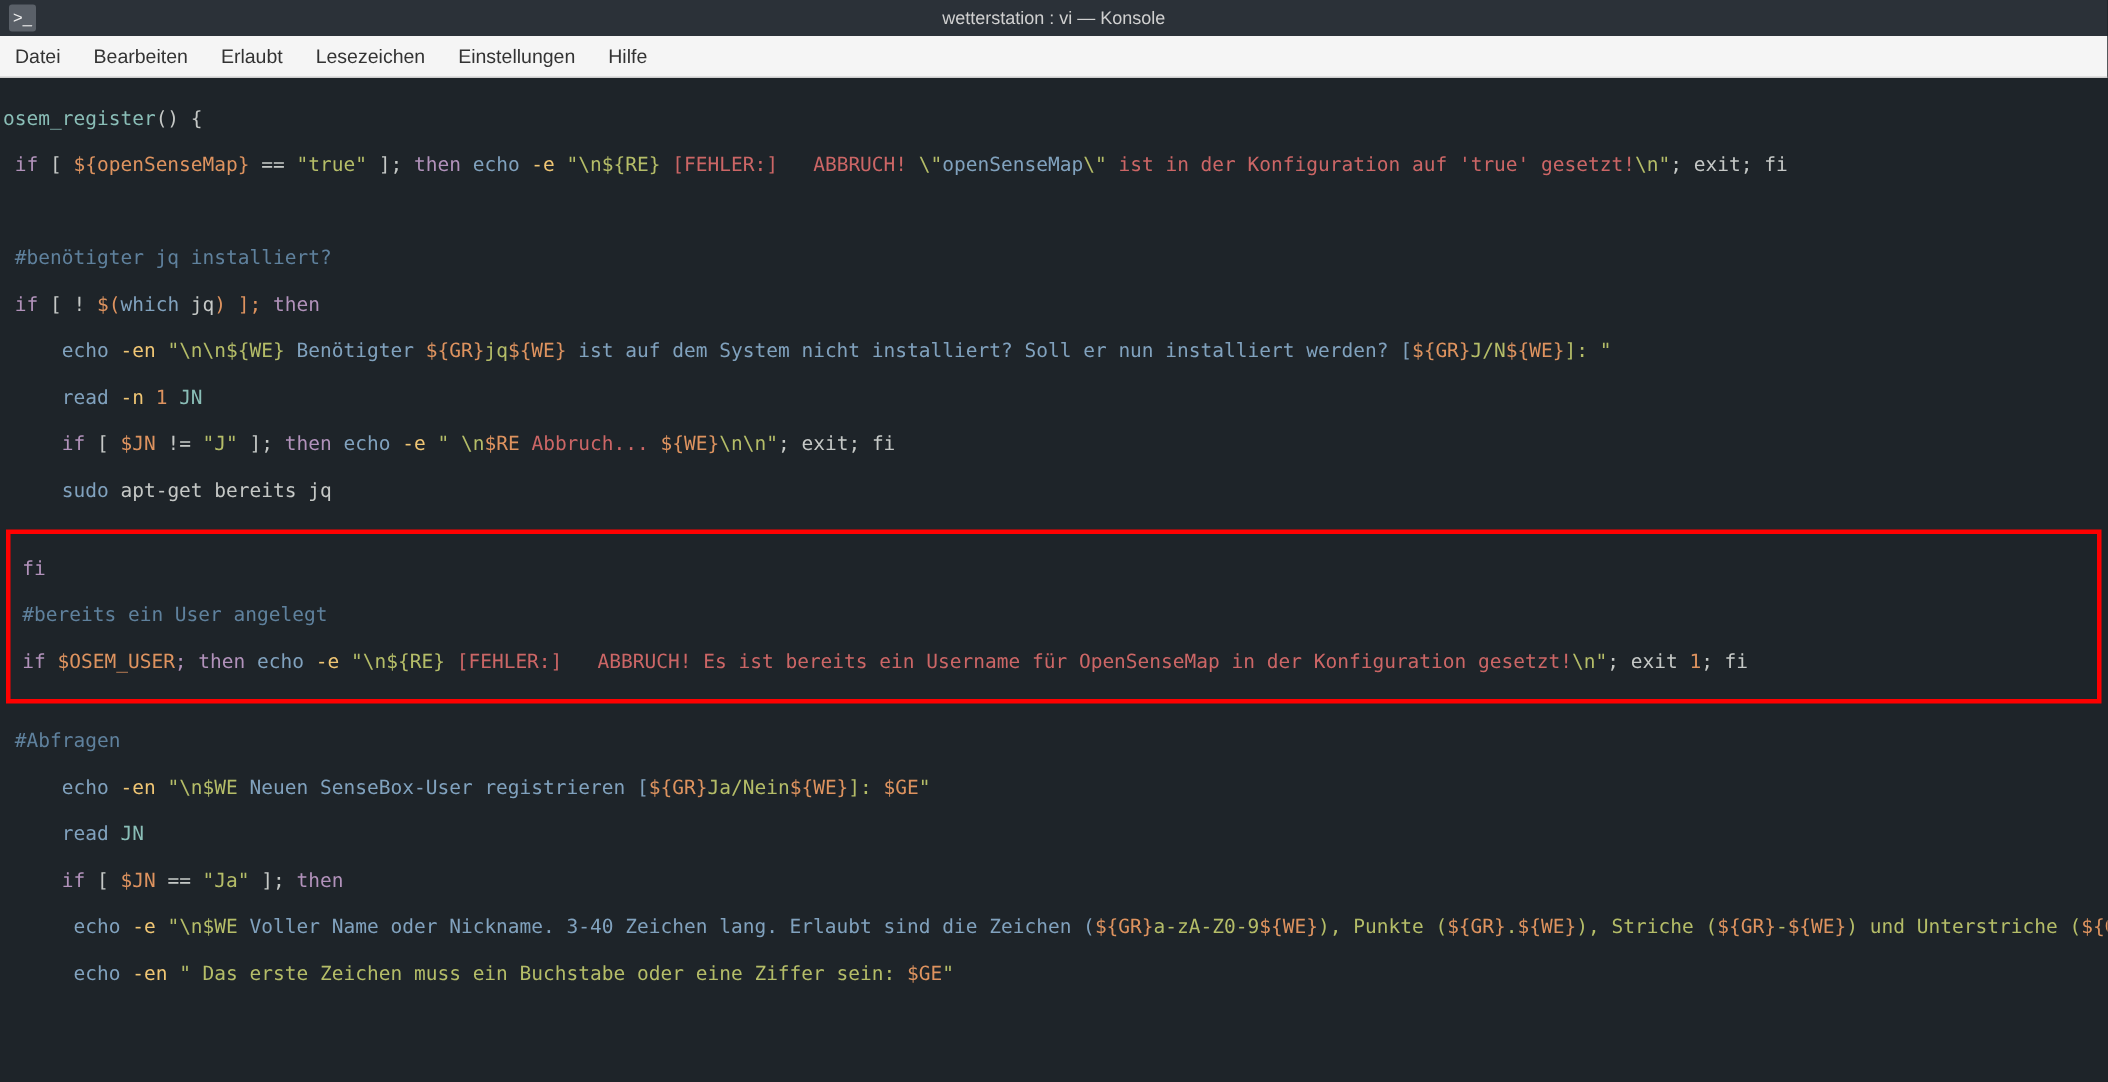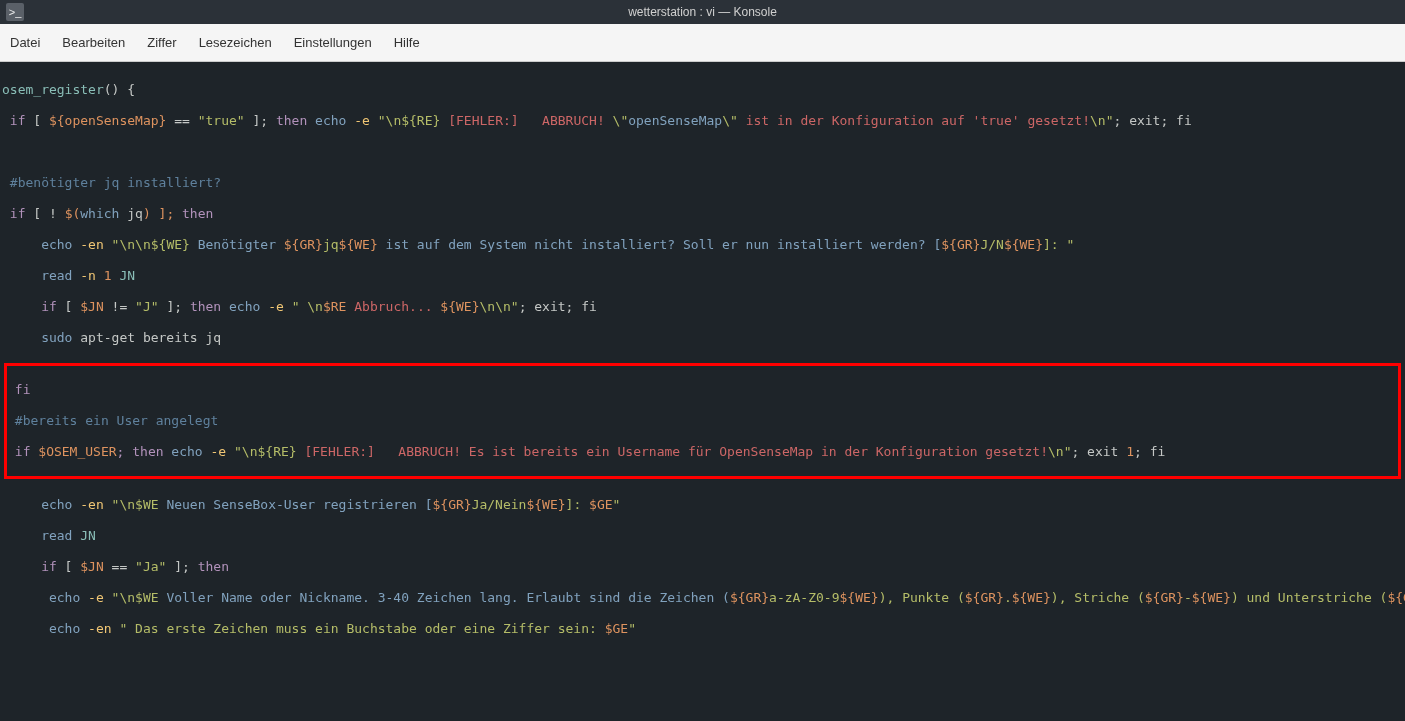--- a/index.html
+++ b/index.html
@@ -34,21 +34,21 @@
     font-size: 11px;
     color: #eee;
   }
   .titlebar .title {
     position: absolute;
     left: 50%;
     transform: translateX(-50%);
   }
   .menubar {
     background: #f5f5f5;
-    height: 38px;
+    height: 28px;
     display: flex;
     align-items: center;
     padding: 0 10px;
     gap: 22px;
     font-family: sans-serif;
     font-size: 13px;
     color: #333;
     border-bottom: 1px solid #ccc;
   }
   .menubar span { cursor: pointer; }
@@ -81,41 +81,42 @@
 <div class="titlebar">
   <div class="prompt-icon">
       <span>&gt;_</span>
     </div>
   <div class="title">wetterstation : vi — Konsole</div>
 </div>
 
 <div class="menubar">
   <span>Datei</span>
   <span>Bearbeiten</span>
-  <span>Ziffer</span>
+  <span>Erlaubt</span>
   <span>Lesezeichen</span>
   <span>Einstellungen</span>
   <span>Hilfe</span>
 </div>
 
 <div class="editor">
 <span class="line"><span class="c-teal">osem_register</span><span>() {</span></span>
 <span class="line"><span class="c-kw"> if</span><span> [ </span><span class="c-var">${openSenseMap}</span><span> == </span><span class="c-str">"true"</span><span> ]; </span><span class="c-kw">then</span><span class="c-cmd"> echo</span><span class="c-yel"> -e </span><span class="c-str">"\n${RE}</span><span class="c-err"> [FEHLER:]   ABBRUCH!</span><span class="c-str"> \"</span><span class="c-cmd">openSenseMap</span><span class="c-str">\" </span><span class="c-err">ist in der Konfiguration auf 'true' gesetzt!</span><span class="c-str">\n"</span><span>; exit; fi</span></span>
 <span class="line"></span>
 <span class="line"><span class="c-cmt"> #benötigter jq installiert?</span></span>
 <span class="line"><span class="c-kw"> if</span><span> [ ! </span><span class="c-var">$(</span><span class="c-cmd">which</span><span> jq</span><span class="c-var">) ]; </span><span class="c-kw">then</span></span>
 <span class="line"><span class="c-cmd">     echo</span><span class="c-yel"> -en </span><span class="c-str">"\n\n${WE}</span><span class="c-cmd"> Benötigter </span><span class="c-var">${GR}</span><span class="c-str">jq</span><span class="c-var">${WE}</span><span class="c-cmd"> ist auf dem System nicht installiert? Soll er nun installiert werden? [</span><span class="c-var">${GR}</span><span class="c-str">J/N</span><span class="c-var">${WE}</span><span class="c-str">]: "</span></span>
 <span class="line"><span class="c-cmd">     read</span><span class="c-yel"> -n </span><span class="c-num">1</span><span class="c-teal"> JN</span></span>
 <span class="line"><span class="c-kw">     if</span><span> [ </span><span class="c-var">$JN</span><span> != </span><span class="c-str">"J"</span><span> ]; </span><span class="c-kw">then</span><span class="c-cmd"> echo</span><span class="c-yel"> -e </span><span class="c-str">" \n</span><span class="c-var">$RE</span><span class="c-err"> Abbruch... </span><span class="c-var">${WE}</span><span class="c-str">\n\n"</span><span>; exit; fi</span></span>
 <span class="line"><span class="c-cmd">     sudo</span><span> apt-get bereits jq</span></span>
 <div class="highlight-box">
 <span class="line"><span class="c-kw"> fi</span></span>
 <span class="line"><span class="c-cmt"> #bereits ein User angelegt</span></span>
 <span class="line"><span class="c-kw"> if</span><span class="c-var"> $OSEM_USER</span><span class="c-kw">; then</span><span class="c-cmd"> echo</span><span class="c-yel"> -e </span><span class="c-str">"\n${RE}</span><span class="c-err"> [FEHLER:]   ABBRUCH! Es ist bereits ein Username für OpenSenseMap in der Konfiguration gesetzt!</span><span class="c-str">\n"</span><span>; exit </span><span class="c-num">1</span><span>; fi</span></span>
 </div>
+<span class="line"><span class="c-cmt"> #Abfragen</span></span>
 <span class="line"><span class="c-cmd">     echo</span><span class="c-yel"> -en </span><span class="c-str">"\n$WE</span><span class="c-cmd"> Neuen SenseBox-User registrieren [</span><span class="c-var">${GR}</span><span class="c-str">Ja/Nein</span><span class="c-var">${WE}</span><span class="c-str">]: </span><span class="c-var">$GE</span><span class="c-str">"</span></span>
 <span class="line"><span class="c-cmd">     read</span><span class="c-teal"> JN</span></span>
 <span class="line"><span class="c-kw">     if</span><span> [ </span><span class="c-var">$JN</span><span> == </span><span class="c-str">"Ja"</span><span> ]; </span><span class="c-kw">then</span></span>
 <span class="line"><span class="c-cmd">      echo</span><span class="c-yel"> -e </span><span class="c-str">"\n$WE</span><span class="c-cmd"> Voller Name oder Nickname. 3-40 Zeichen lang. Erlaubt sind die Zeichen (</span><span class="c-var">${GR}</span><span class="c-str">a-zA-Z0-9</span><span class="c-var">${WE}</span><span class="c-str">), Punkte (</span><span class="c-var">${GR}</span><span class="c-str">.</span><span class="c-var">${WE}</span><span class="c-str">), Striche (</span><span class="c-var">${GR}</span><span class="c-str">-</span><span class="c-var">${WE}</span><span class="c-str">) und Unterstriche (</span><span class="c-var">${GR}</span></span>
 <span class="line"><span class="c-cmd">      echo</span><span class="c-yel"> -en </span><span class="c-str">" Das erste Zeichen muss ein Buchstabe oder eine Ziffer sein: </span><span class="c-var">$GE</span><span class="c-str">"</span></span>
 
 
 
 
 

